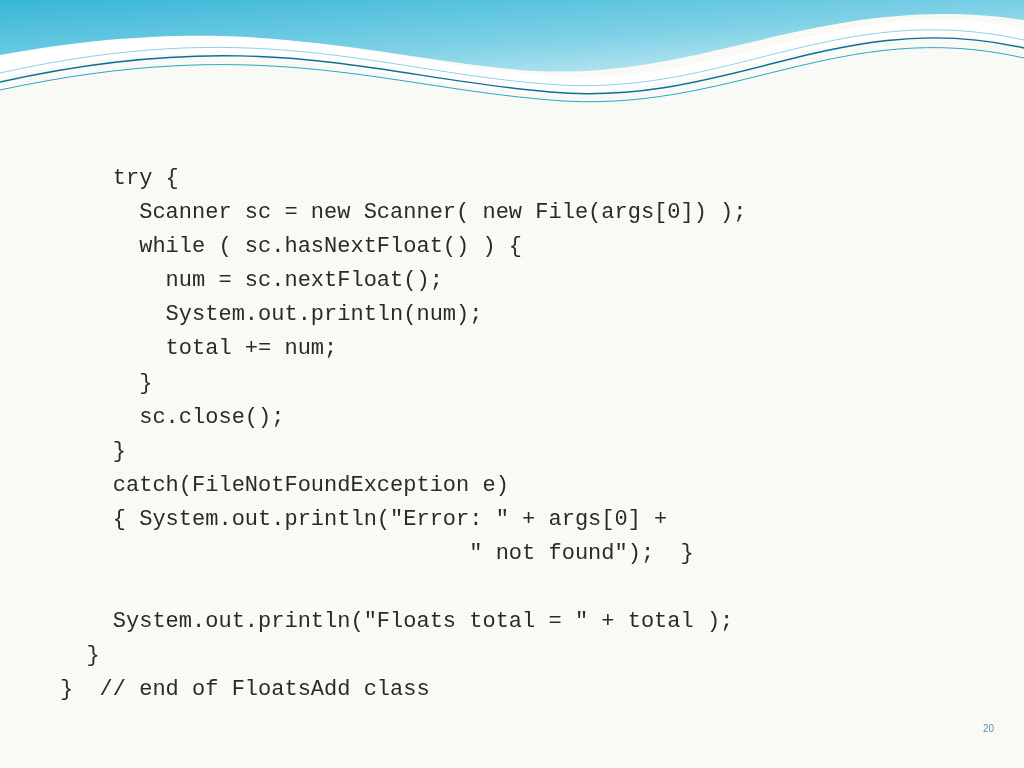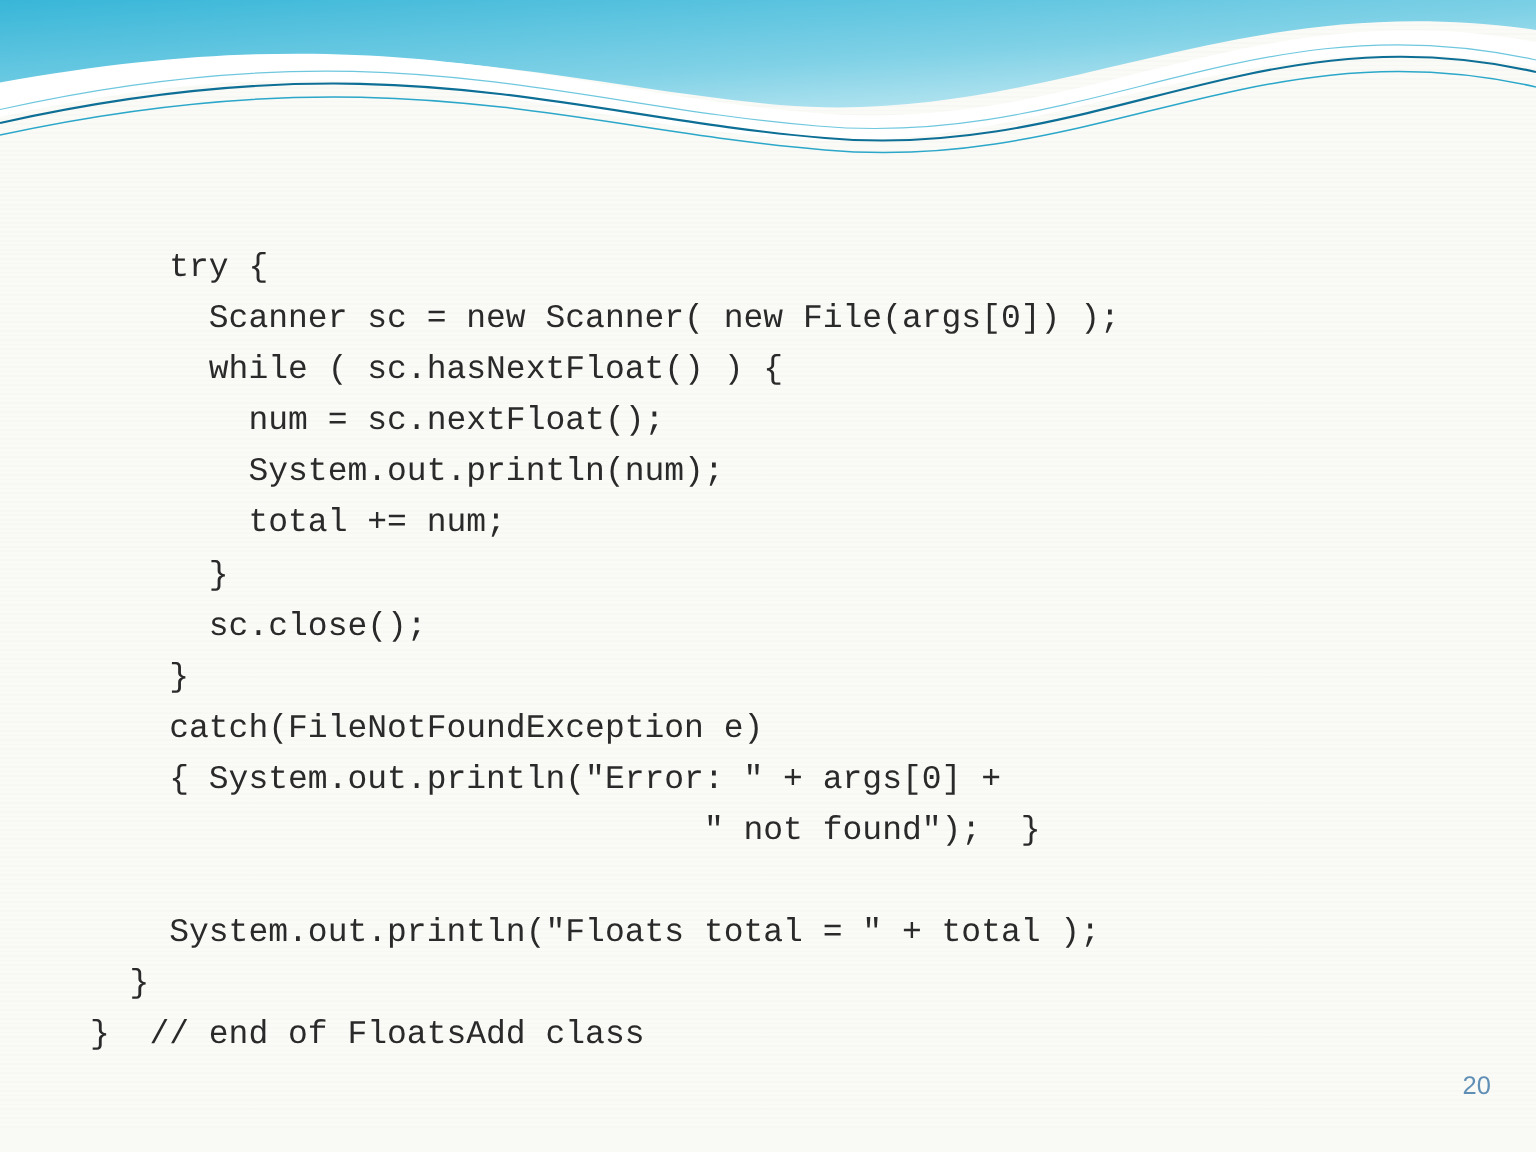--- a/index.html
+++ b/index.html
@@ -41,21 +41,21 @@
     line-height: 1.55;
     color: #2a2a2a;
     white-space: pre;
     font-family: "Courier New", Courier, monospace;
   }
   .page-number {
     position: absolute;
     bottom: 18px;
     right: 30px;
     font-family: Arial, sans-serif;
-    font-size: 17px;
+    font-size: 10px;
     color: #5f8fb5;
   }
 </style>
 </head>
 <body>
 
 <div class="slide">
 
   <svg class="waves" viewBox="0 0 1024 160" preserveAspectRatio="none">
     <defs>

